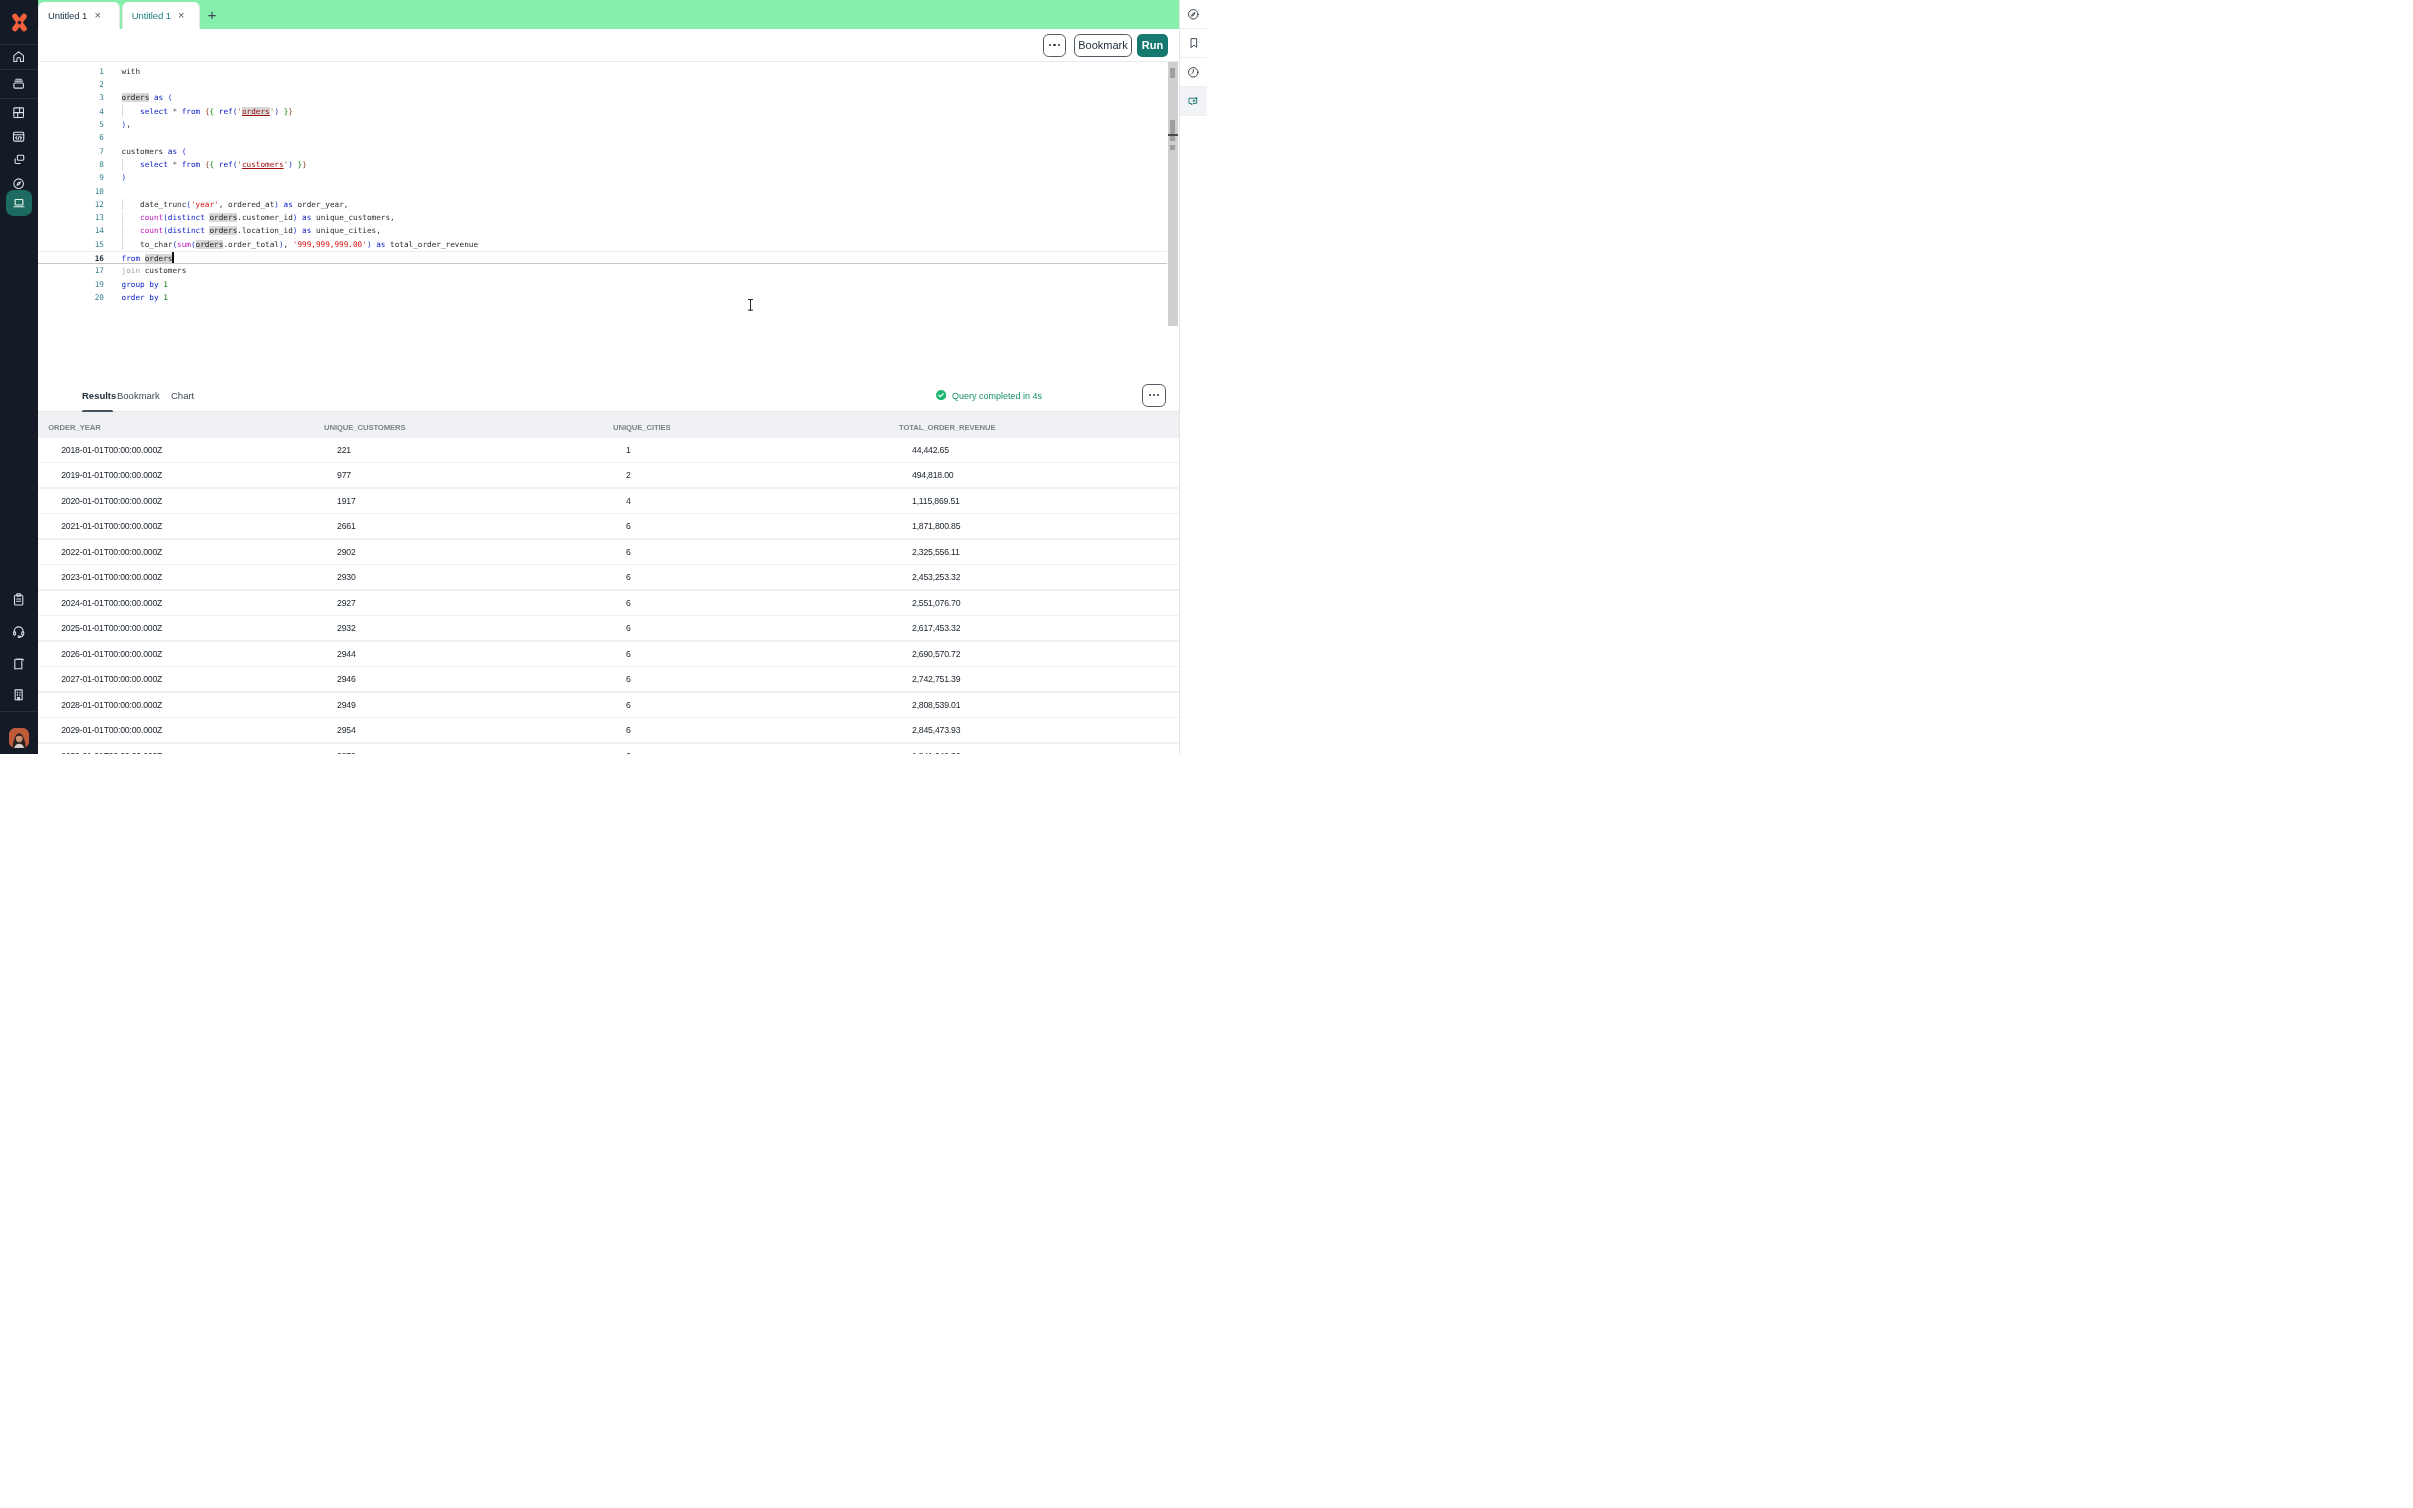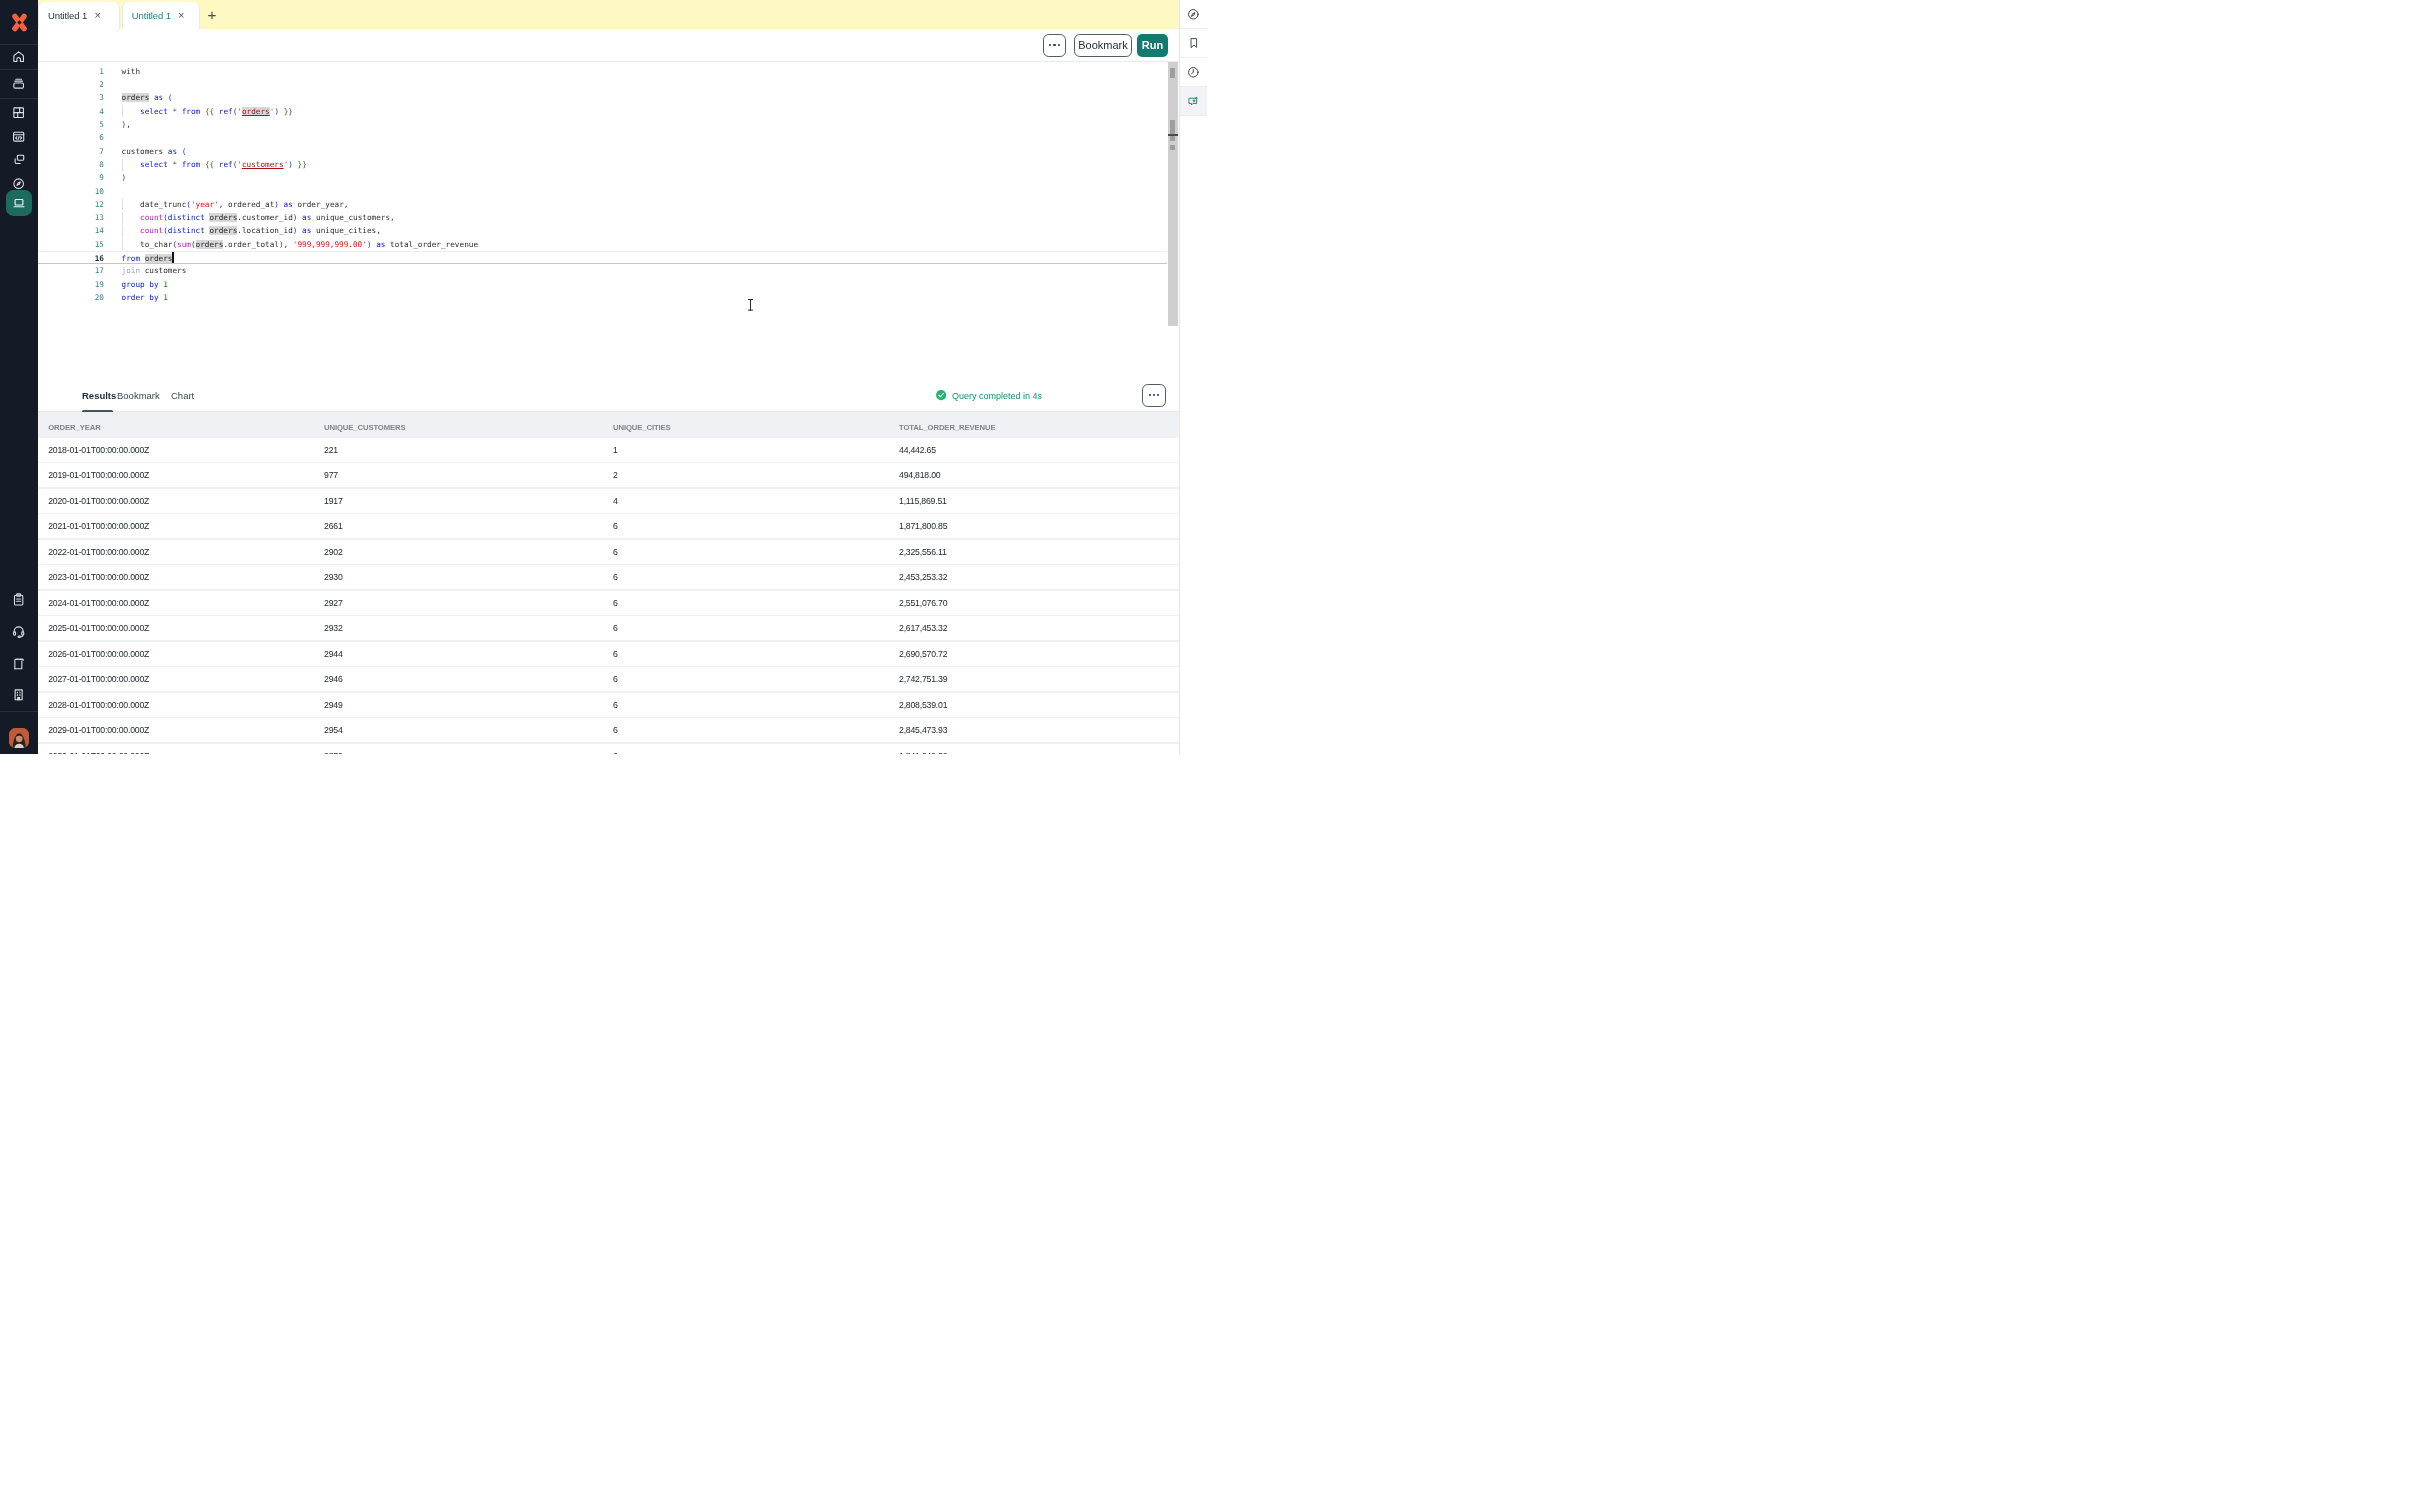--- a/index.html
+++ b/index.html
@@ -23,21 +23,21 @@
   .rightbar { position:absolute; right:0; top:0; width:28px; height:100%; background:#fff; border-left:0.7px solid #e3e5e9; z-index:5; }
   .rb-cell { height:29px; display:flex; align-items:center; justify-content:center; border-bottom:0.7px solid #eceef1; cursor:pointer; }
   .rb-cell svg { stroke:#26323e; fill:none; stroke-width:1.5; stroke-linecap:round; stroke-linejoin:round; }
   .rb-cell.ai { background:#f2f3f6; }
   .rb-cell.ai svg { stroke:#1f7a72; }
 
   
   .main { position:absolute; left:38px; top:0; width:1141px; height:754px; }
 
   
-  .tabbar { position:absolute; left:0; top:0; width:100%; height:38px; background:#fef9c3; border-bottom:0.7px solid #e1e3e8; }
+  .tabbar { position:absolute; left:0; top:0; width:100%; height:38px; background:#86efac; border-bottom:0.7px solid #e1e3e8; }
   .tab { position:absolute; top:2.2px; height:27px; background:#fff; border-radius:5.8px 5.8px 0 0;
     display:flex; align-items:center; padding:0 8.7px; gap:6.6px; cursor:pointer; border-left:0.7px solid #e6e8ec; border-right:0.7px solid #e6e8ec;}
   .tab-label { font-size:9.5px; letter-spacing:-0.1px; }
   .tab-close { font-size:11px; color:#4b5661; line-height:1; cursor:pointer; padding:0 0.7px; }
   .newtab { position:absolute; top:4.4px; width:22px; height:22px; display:flex; align-items:center; justify-content:center;
     font-size:15.3px; color:#3f4a55; cursor:pointer; }
 
   
   .toolbar { position:absolute; left:0; top:29px; width:100%; height:33px; background:#fff; border-bottom:0.7px solid #e9ebee; }
   .btn { position:absolute; top:5.1px; height:22.6px; background:#fff; border:0.7px solid #505b66; border-radius:5.8px;
@@ -82,21 +82,21 @@
     font-size:9px; color:#17906a; }
   .res-more { position:absolute; top:5.1px; width:24px; height:22.6px; border:0.7px solid #505b66; border-radius:5.8px;
     background:#fff; display:flex; align-items:center; justify-content:center; cursor:pointer; }
 
   .table-area { position:absolute; left:0; top:33px; width:100%; height:342px; overflow:hidden; }
   .thead { position:absolute; left:0; top:5.1px; width:100%; height:20.4px; background:#f0f1f4; display:flex; align-items:center;
     font-size:7.7px; font-weight:bold; color:#7e848d; letter-spacing:-0.1px; }
   .tbody { position:absolute; left:0; top:25.5px; width:100%; }
   .trow { height:25.5px; }
   .trow .cells { height:24px; background:#fff; display:flex; align-items:center;
-    font-size:8.7px; color:#202932; letter-spacing:-0.2px; }
+    font-size:8.7px; color:#202932; letter-spacing:-0.2px;padding-left:13px; }
   .c0 { width:286px; padding-left:10.2px; flex:none; }
   .c1 { width:289px; flex:none; }
   .c2 { width:286px; flex:none; }
   .c3 { flex:1; }
 </style>
 </head>
 <body>
 
 <div class="app">
 

